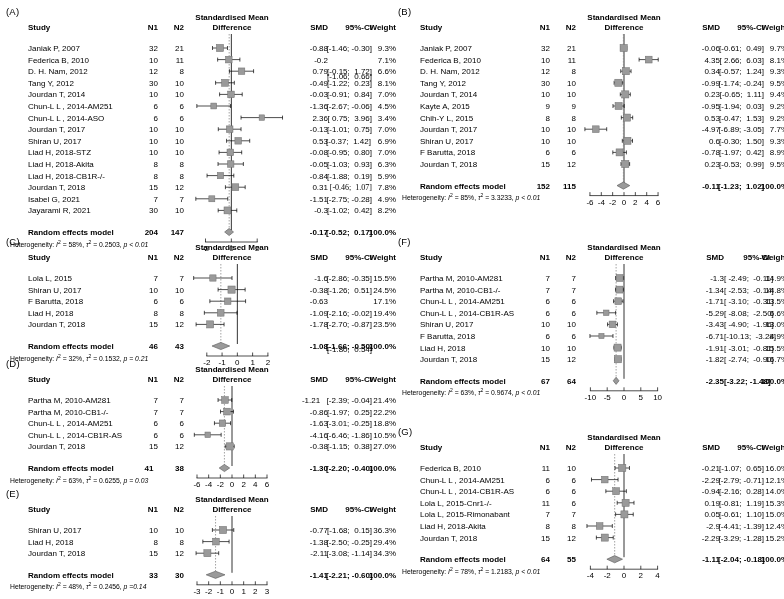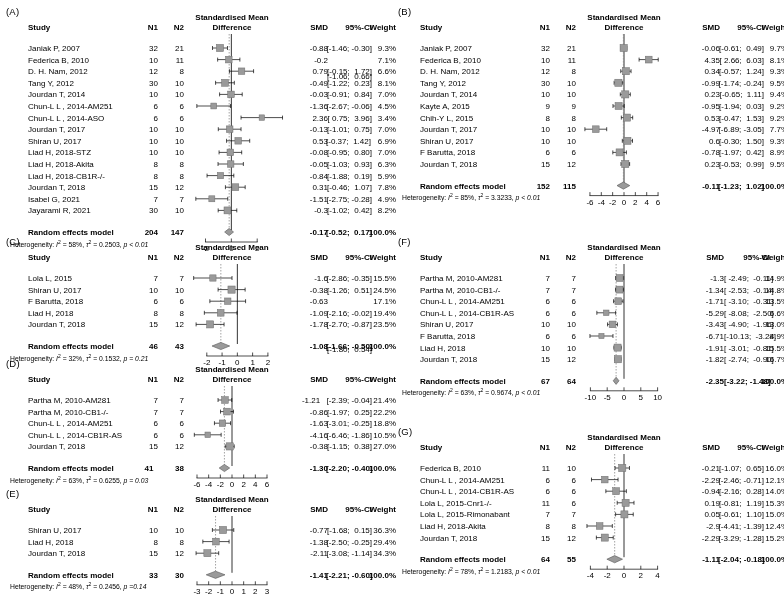--- a/index.html
+++ b/index.html
@@ -112,21 +112,21 @@
       <div class="row c-study" style="left:22px;top:165.6px;">Liad H, 2018-CB1R-/-</div>
       <div class="row c-n" style="left:136px;top:165.6px;width:16px;text-align:right;">8</div>
       <div class="row c-n" style="left:162px;top:165.6px;width:16px;text-align:right;">8</div>
       <div class="row c-smd" style="left:288px;top:165.6px;width:34px;text-align:right;">-0.84</div>
       <div class="row c-ci" style="left:320px;top:165.6px;width:46px;text-align:right;white-space:pre;">[-1.88;  0.19]</div>
       <div class="row c-w" style="left:358px;top:165.6px;width:32px;text-align:right;">5.9%</div>
       <div class="row c-study" style="left:22px;top:177.2px;">Jourdan T, 2018</div>
       <div class="row c-n" style="left:136px;top:177.2px;width:16px;text-align:right;">15</div>
       <div class="row c-n" style="left:162px;top:177.2px;width:16px;text-align:right;">12</div>
       <div class="row c-smd" style="left:288px;top:177.2px;width:34px;text-align:right;">0.31</div>
-      <div class="row c-ci" style="left:320px;top:177.2px;width:46px;text-align:right;white-space:pre;">[-0.46;  1.07]</div>
+      <div class="row c-ci" style="left:320px;top:177.2px;width:46px;text-align:right;white-space:pre;font-family:Liberation Serif, serif;">[-0.46;  1.07]</div>
       <div class="row c-w" style="left:358px;top:177.2px;width:32px;text-align:right;">7.8%</div>
       <div class="row c-study" style="left:22px;top:188.79999999999998px;">Isabel G, 2021</div>
       <div class="row c-n" style="left:136px;top:188.79999999999998px;width:16px;text-align:right;">7</div>
       <div class="row c-n" style="left:162px;top:188.79999999999998px;width:16px;text-align:right;">7</div>
       <div class="row c-smd" style="left:288px;top:188.79999999999998px;width:34px;text-align:right;">-1.51</div>
       <div class="row c-ci" style="left:320px;top:188.79999999999998px;width:46px;text-align:right;white-space:pre;">[-2.75; -0.28]</div>
       <div class="row c-w" style="left:358px;top:188.79999999999998px;width:32px;text-align:right;">4.9%</div>
       <div class="row c-study" style="left:22px;top:200.4px;">Jayarami R, 2021</div>
       <div class="row c-n" style="left:136px;top:200.4px;width:16px;text-align:right;">30</div>
       <div class="row c-n" style="left:162px;top:200.4px;width:16px;text-align:right;">10</div>
@@ -728,21 +728,21 @@
       <div class="row c-study" style="left:22px;top:38px;">Federica B, 2010</div>
       <div class="row c-n" style="left:136px;top:38px;width:16px;text-align:right;">11</div>
       <div class="row c-n" style="left:162px;top:38px;width:16px;text-align:right;">10</div>
       <div class="row c-smd" style="left:288px;top:38px;width:34px;text-align:right;">-0.21</div>
       <div class="row c-ci" style="left:320px;top:38px;width:46px;text-align:right;white-space:pre;">[-1.07;  0.65]</div>
       <div class="row c-w" style="left:358px;top:38px;width:32px;text-align:right;">16.0%</div>
       <div class="row c-study" style="left:22px;top:49.6px;">Chun-L L , 2014-AM251</div>
       <div class="row c-n" style="left:136px;top:49.6px;width:16px;text-align:right;">6</div>
       <div class="row c-n" style="left:162px;top:49.6px;width:16px;text-align:right;">6</div>
       <div class="row c-smd" style="left:288px;top:49.6px;width:34px;text-align:right;">-2.29</div>
-      <div class="row c-ci" style="left:320px;top:49.6px;width:46px;text-align:right;white-space:pre;">[-2.46; -0.71]</div>
+      <div class="row c-ci" style="left:320px;top:49.6px;width:46px;text-align:right;white-space:pre;">[-2.79; -0.71]</div>
       <div class="row c-w" style="left:358px;top:49.6px;width:32px;text-align:right;">12.1%</div>
       <div class="row c-study" style="left:22px;top:61.2px;">Chun-L L , 2014-CB1R-AS</div>
       <div class="row c-n" style="left:136px;top:61.2px;width:16px;text-align:right;">6</div>
       <div class="row c-n" style="left:162px;top:61.2px;width:16px;text-align:right;">6</div>
       <div class="row c-smd" style="left:288px;top:61.2px;width:34px;text-align:right;">-0.94</div>
       <div class="row c-ci" style="left:320px;top:61.2px;width:46px;text-align:right;white-space:pre;">[-2.16;  0.28]</div>
       <div class="row c-w" style="left:358px;top:61.2px;width:32px;text-align:right;">14.0%</div>
       <div class="row c-study" style="left:22px;top:72.8px;">Lola L, 2015-Cnr1-/-</div>
       <div class="row c-n" style="left:136px;top:72.8px;width:16px;text-align:right;">11</div>
       <div class="row c-n" style="left:162px;top:72.8px;width:16px;text-align:right;">6</div>

